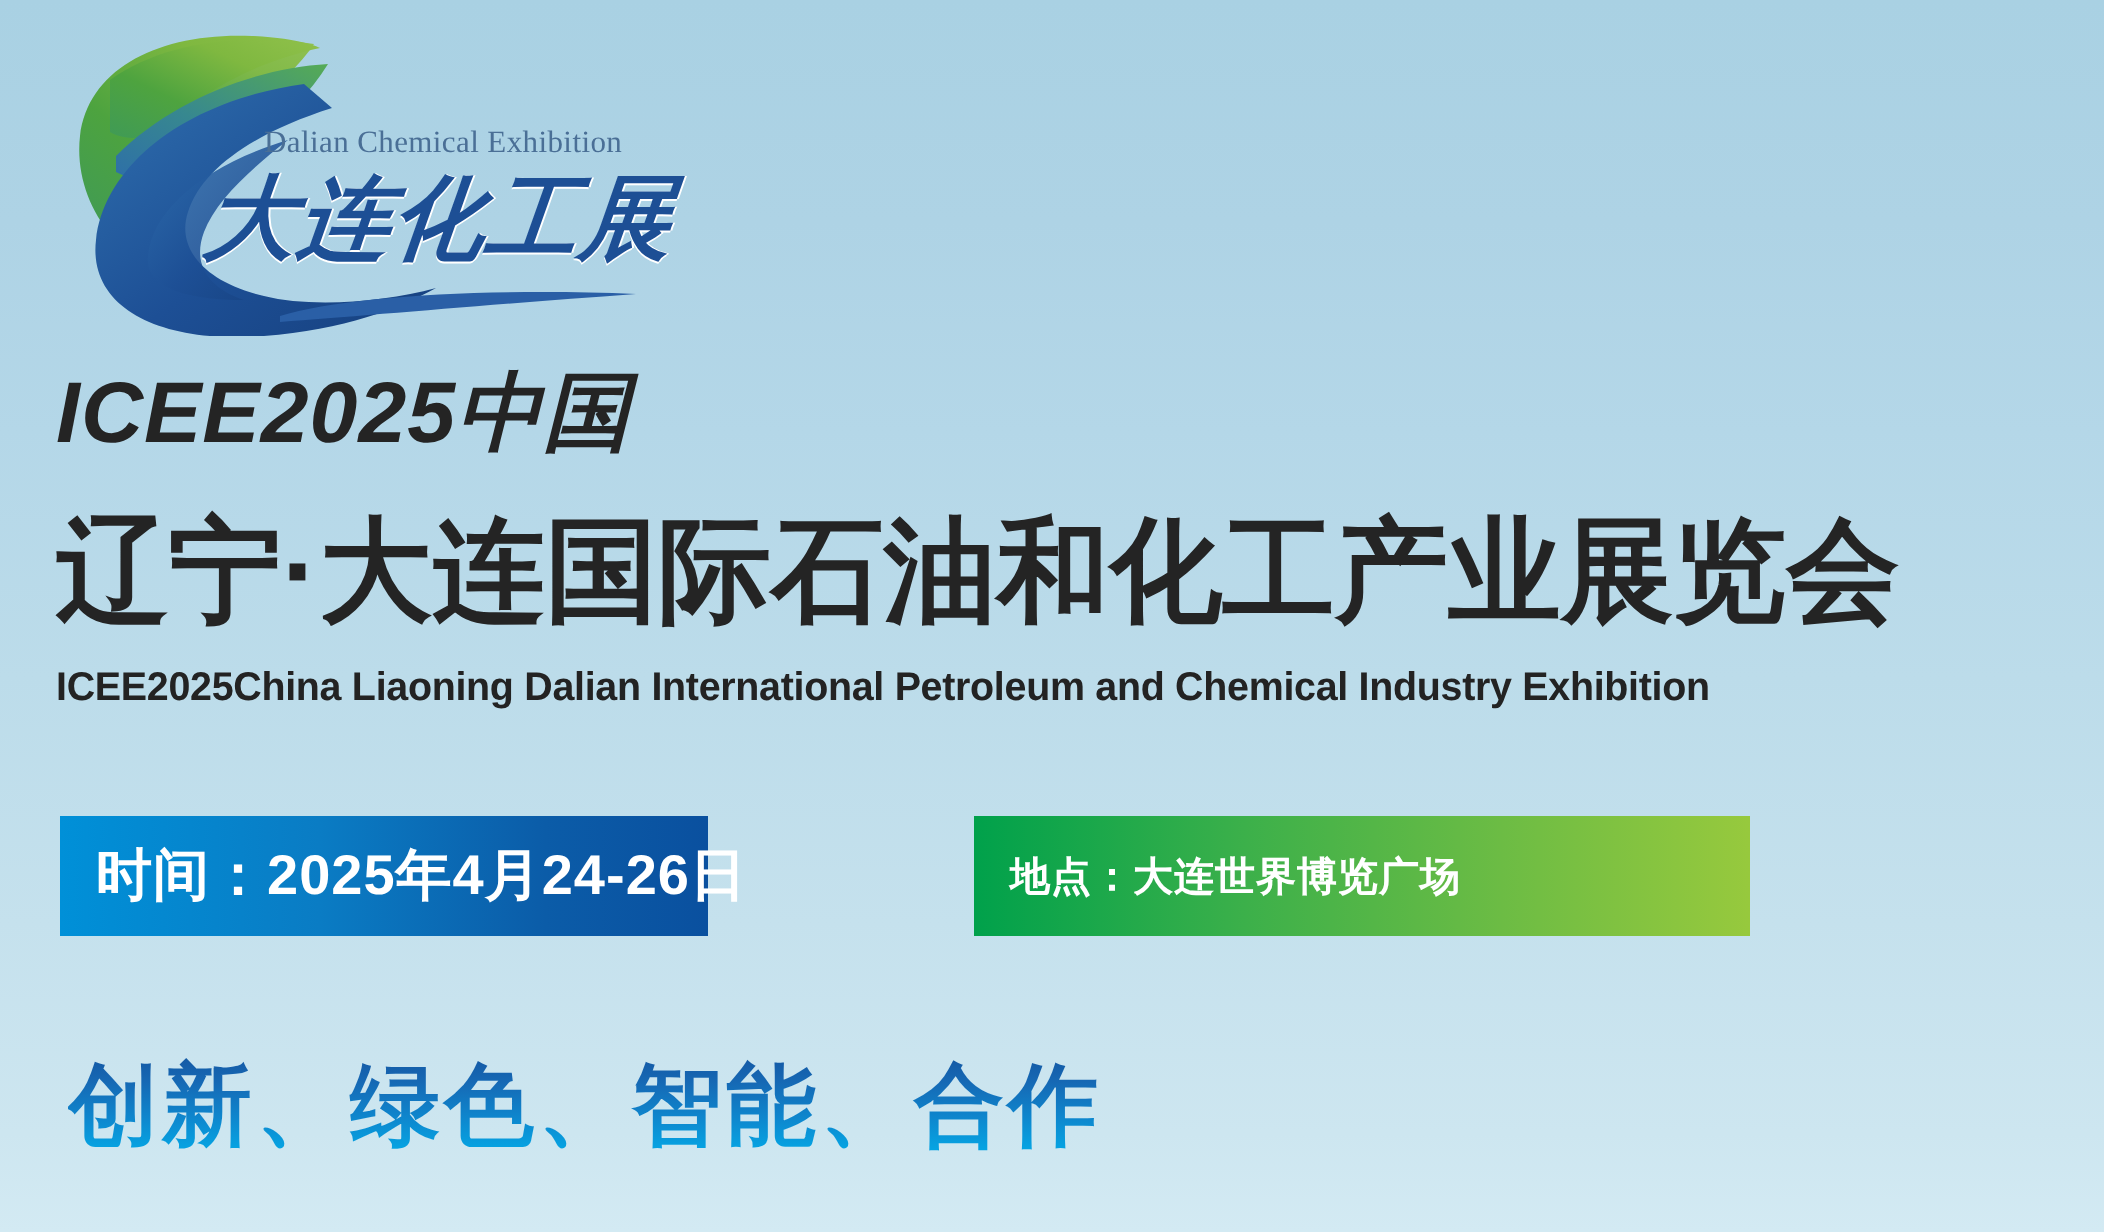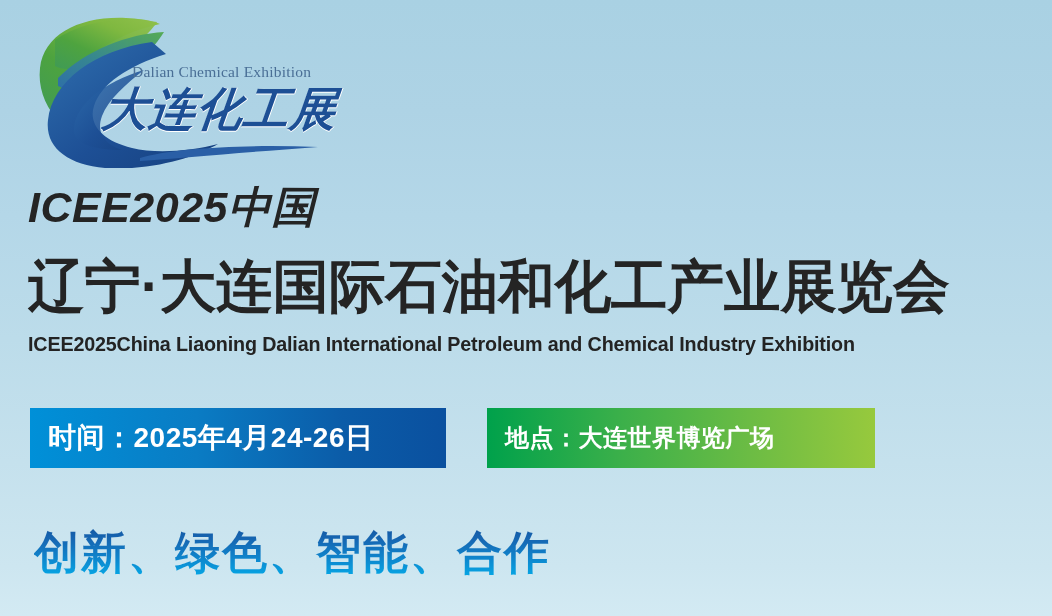--- a/index.html
+++ b/index.html
@@ -102,34 +102,34 @@
     display: flex;
     align-items: center;
     color: #ffffff;
     font-weight: bold;
     white-space: nowrap;
     font-family: "Liberation Sans", "DejaVu Sans", sans-serif;
   }
   #badge-date {
     left: 30px;
     top: 408px;
-    width: 416px;
+    width: 324px;
     height: 60px;
     font-size: 28px;
     padding-left: 18px;
     box-sizing: border-box;
     letter-spacing: 0.5px;
     background: linear-gradient(to right, #0090d8 0%, #0a7cc4 40%, #0b5ca8 75%, #0a509f 100%);
   }
   #badge-venue {
     left: 487px;
     top: 408px;
     width: 388px;
     height: 60px;
-    font-size: 24px;
+    font-size: 20px;
     padding-left: 18px;
     box-sizing: border-box;
     letter-spacing: 0.5px;
     background: linear-gradient(to right, #00a14b 0%, #3cb04a 35%, #6cbc44 68%, #97c93d 100%);
   }
 
   
   #slogan {
     position: absolute;
     left: 34px;

